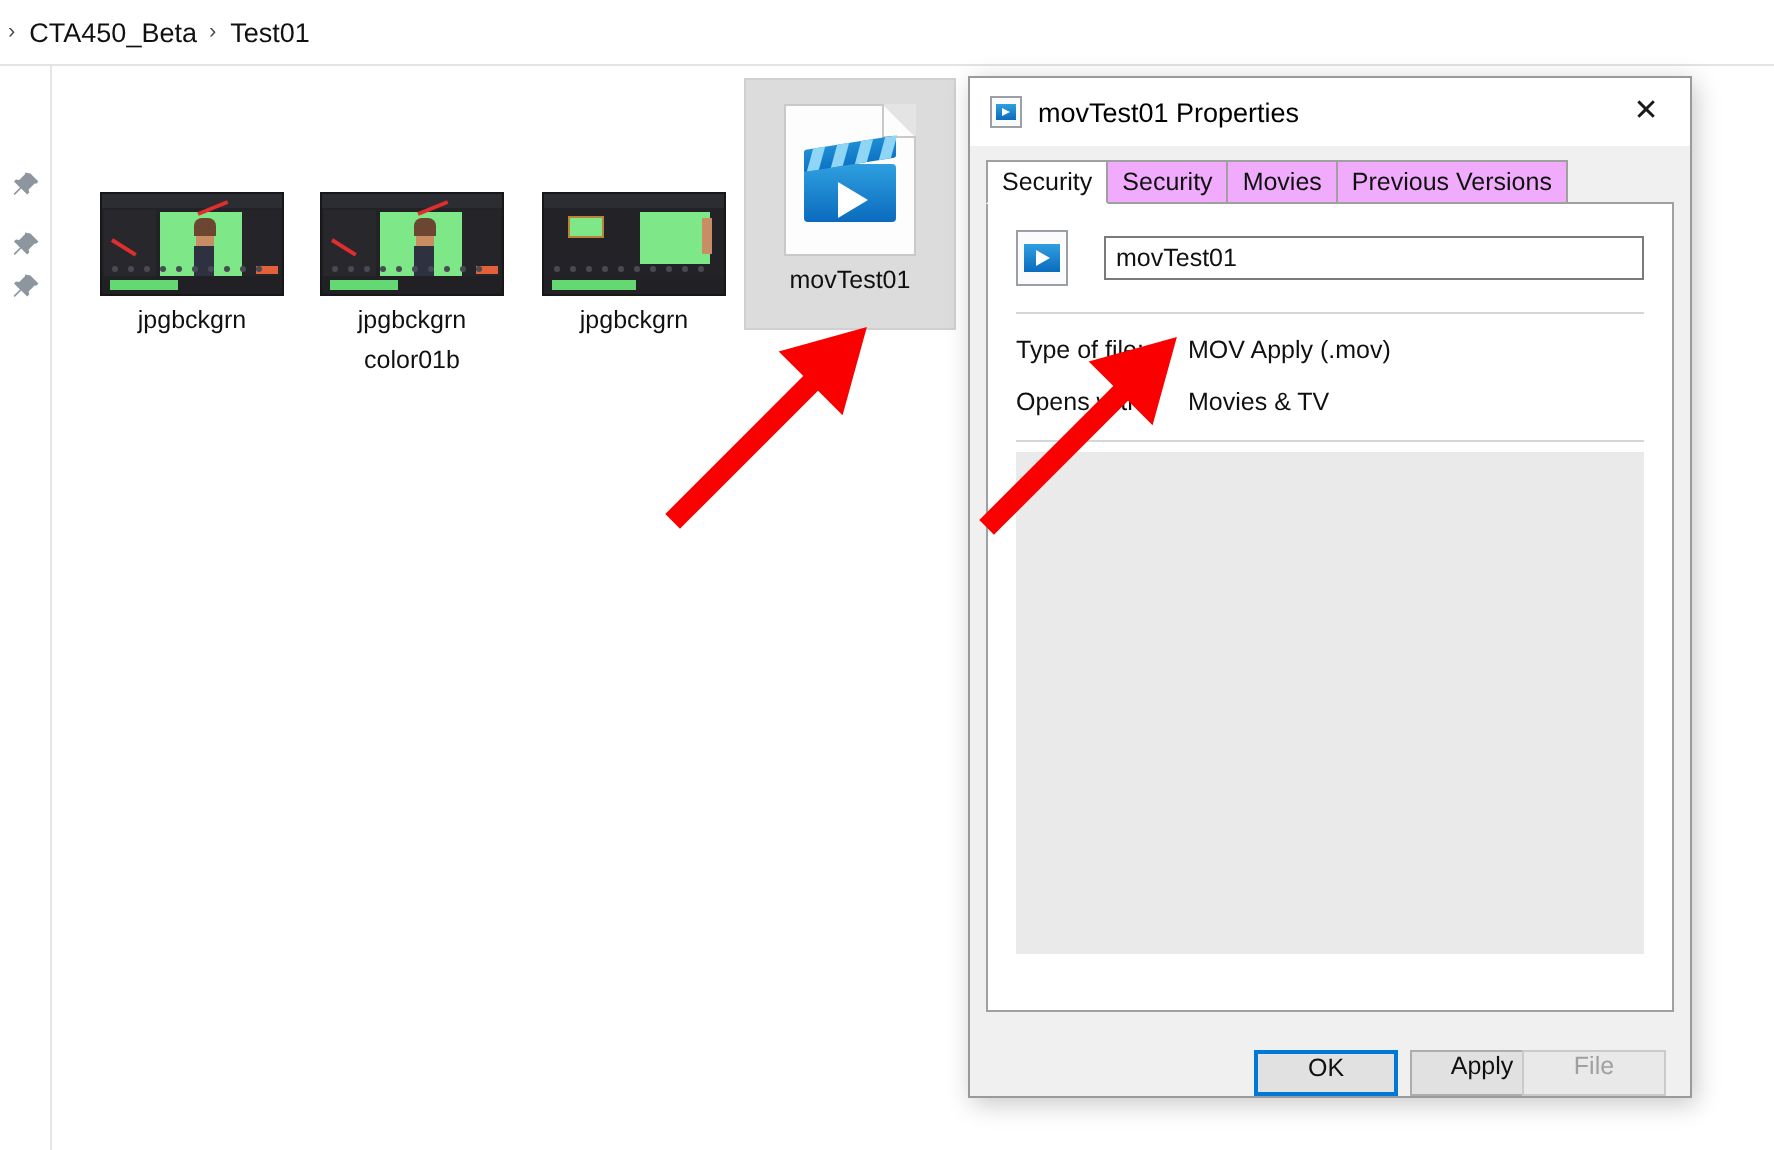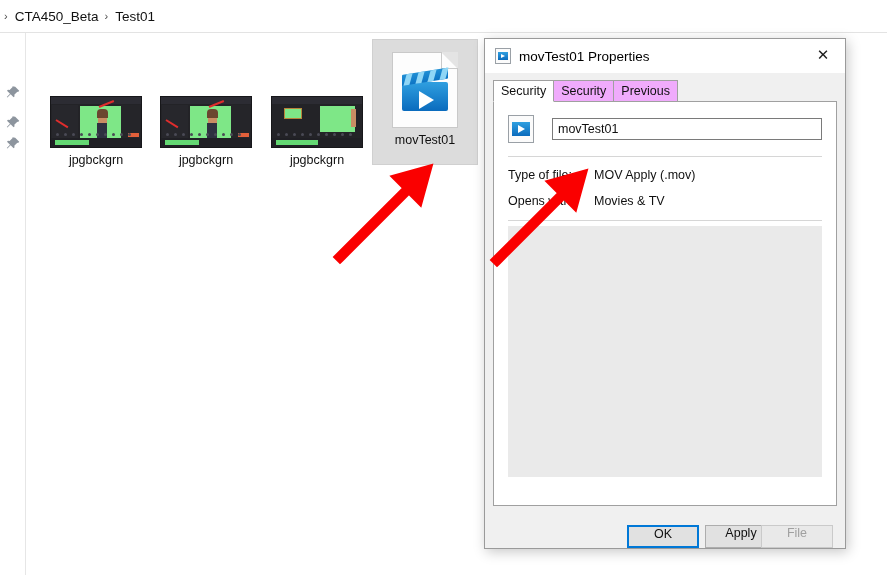--- a/index.html
+++ b/index.html
@@ -314,20 +314,21 @@
             <i class="vt-dot" style="left:34px"></i>
               <i class="vt-dot" style="left:42px"></i>
             <i class="vt-dot" style="left:50px"></i>
               <i class="vt-dot" style="left:58px"></i>
             <i class="vt-dot" style="left:66px"></i>
               <i class="vt-dot" style="left:74px"></i>
           </div>
         </div>
       </div>
       <span class="file-label">jpgbckgrn</span>
+      <span class="file-label">color01b</span>
     </div>
 
     <div class="file-item" style="left:239px; top:57px;">
       <div class="thumb-wrap">
         <div class="vthumb">
           <div class="vt-topbar"></div>
           <div class="vt-green" style="left:12px; top:11px; width:16px; height:9px; border:1px solid #b9833a;"></div>
           <div class="vt-green" style="left:48px; top:9px; width:35px; height:26px;"></div>
           <div class="vt-person" style="left:79px; top:12px; height:18px; width:5px;"></div>
           <div class="vt-bottom"></div>
@@ -380,21 +381,22 @@
       </span>
       <span class="dlg-title-text">movTest01 Properties</span>
       <span class="dlg-close">✕</span>
     </div>
 
     <div class="dlg-body">
 
       <div class="tabstrip">
         <div class="tab active">Security</div>
         <div class="tab">Security</div>
-        <div class="tab">Previous</div>
+        <div class="tab">Movies</div>
+        <div class="tab">Previous Versions</div>
       </div>
 
       <div class="tabpage">
 
         <div class="name-row">
           <span class="fld-icon">
             <span class="pg"></span>
               <span class="bx"></span>
               <span class="tri"></span>
           </span>

